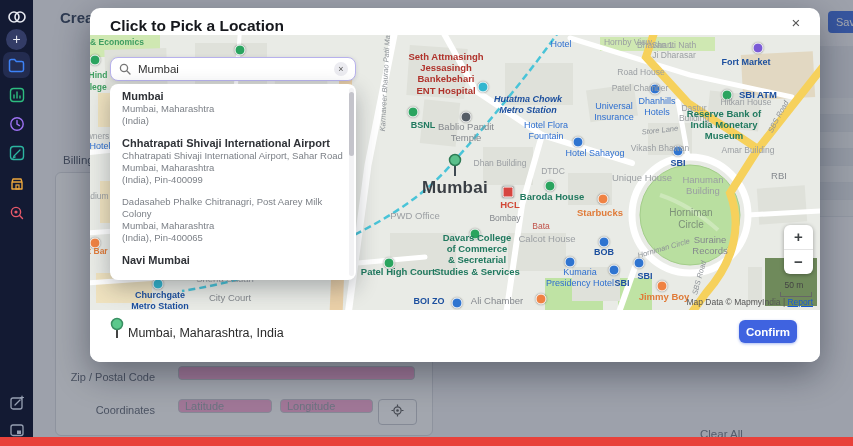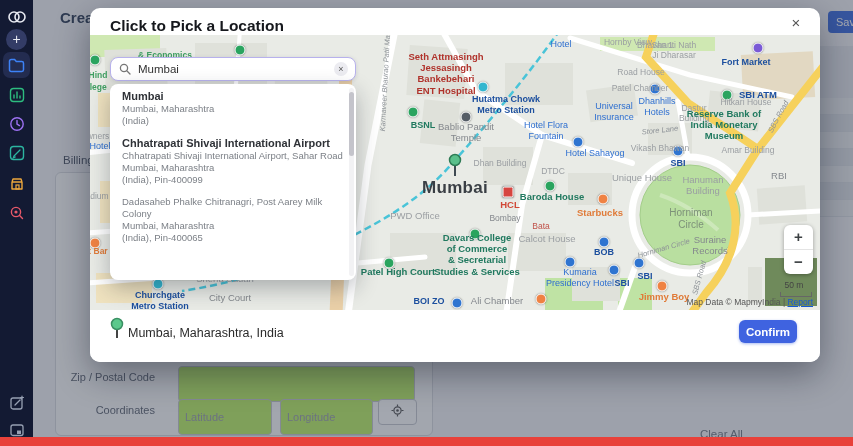--- a/index.html
+++ b/index.html
@@ -19,21 +19,21 @@
   .save-btn{position:absolute;left:795px;top:11px;width:55px;height:22px;background:#3a6be0;color:#fff;
             border:none;border-radius:4px;font-size:11px;overflow:hidden;text-align:left;padding:0 0 0 8px}
   .bg-table{position:absolute;left:672px;top:46px;width:148px}
   .bg-table .hrow{height:52px;background:#e6e8ed}
   .bg-table .row{height:16px;background:#eef0f3;border-bottom:1px solid #dfe2e8}
   .bg-table .row.alt{background:#e0e3e9}
   .panel{position:absolute;left:22px;top:172px;width:376px;height:262px;background:#fdfdfe;
          border:1px solid #d9dbe0;border-radius:6px}
   .billing{position:absolute;left:30px;top:154px;font-size:11.5px;color:#495163;white-space:nowrap}
   .flabel{position:absolute;left:32px;width:90px;text-align:right;font-size:11px;color:#5f6673;white-space:nowrap}
-  .finput{position:absolute;height:36px;border:1px solid #c6c9d0;border-radius:4px;background:#bef264;
+  .finput{position:absolute;height:14px;border:1px solid #c6c9d0;border-radius:4px;background:#f9a8d4;
           font-size:11px;color:#444;padding:0 6px;box-sizing:border-box}
   .finput::placeholder{color:#9aa0ab}
   .pinbtn{position:absolute;left:345px;top:399px;width:37px;height:24px;border:1px solid #c6c9d0;border-radius:4px;
           background:#fff;display:flex;align-items:center;justify-content:center}
   .clear-all{position:absolute;left:667px;top:428px;font-size:11.5px;color:#6f7684}
 
   .overlay{position:absolute;left:33px;top:0;width:820px;height:446px;background:rgba(52,60,78,.45);z-index:10}
   .redbar{position:absolute;left:0;bottom:0;width:853px;height:9px;background:#e8413a;z-index:40}
 
   
@@ -301,40 +301,40 @@
         <div class="poi poi-cyan" style="left: 68px; top: 249px;"></div>
         <div class="poi poi-purple" style="left: 668px; top: 13px;"></div>
         <div class="poi poi-red" style="left: 418px; top: 157px;"></div>
         <div class="poi poi-dark" style="left: 376px; top: 82px;"></div>
         <div class="poi poi-orange" style="left: 513px; top: 164px;"></div>
         <div class="poi poi-orange" style="left: 572px; top: 251px;"></div>
         <div class="poi poi-orange" style="left: 451px; top: 264px;"></div>
         <div class="poi poi-orange" style="left: 5px; top: 208px;"></div>
       </div>
     <div id="map-labels">
-        <div class="ml ml-green" style="left: 27px; top: 20px; margin-left: 48px;">&amp; Economics</div>
+        <div class="ml ml-green" style="left: 27px; top: 7px;">&amp; Economics</div>
         <div class="ml ml-green" style="left: 8px; top: 40px;">Hind</div>
         <div class="ml ml-green" style="left: 7px; top: 52px;">llege</div>
         <div class="ml ml-bld" style="left: 565px; top: 10px;">Bhavan 1</div>
         <div class="ml ml-blue" style="left: 471px; top: 9px;">Hotel</div>
         <div class="ml ml-bld" style="left: 538px; top: 7px;">Hornby View</div>
         <div class="ml ml-bld" style="left: 584px; top: 15px;">Shanti Nath
 Ji Dharasar</div>
         <div class="ml ml-navy" style="left: 656px; top: 27px;">Fort Market</div>
         <div class="ml ml-red" style="left: 356px; top: 38px;">Seth Attmasingh
 Jessasingh
 Bankebehari
 ENT Hospital</div>
         <div class="ml ml-bld" style="left: 551px; top: 37px;">Road House</div>
         <div class="ml ml-bld" style="left: 550px; top: 53px;">Patel Chamber</div>
         <div class="ml ml-bld" style="left: 604px; top: 78px;">Dastur
 Building</div>
         <div class="ml ml-bld" style="left: 656px; top: 67px;">Hitkari House</div>
         <div class="ml ml-blue" style="left: 187px; top: 65px; font-size: 10px;">SCB</div>
-        <div class="ml ml-navy" style="left: 416px; top: 70px;">Hutatma Chowk
+        <div class="ml ml-navy" style="left: 438px; top: 70px; font-style: italic;">Hutatma Chowk
 Metro Station</div>
         <div class="ml ml-blue" style="left: 524px; top: 77px;">Universal
 Insurance</div>
         <div class="ml ml-blue" style="left: 567px; top: 72px;">Dhanhills
 Hotels</div>
         <div class="ml ml-navy" style="left: 668px; top: 60px; font-size: 9.5px;">SBI ATM</div>
         <div class="ml ml-teal" style="left: 634px; top: 90px; font-size: 9.5px;">Reserve Bank of
 India Monetary
 Museum</div>
         <div class="ml ml-teal" style="left: 323px; top: 90px; margin-left: 10px;">BSNL</div>
@@ -417,20 +417,23 @@
           <div class="r-line">Chhatrapati Shivaji International Airport, Sahar Road</div>
           <div class="r-line">Mumbai, Maharashtra</div>
           <div class="r-line">(India), Pin-400099</div>
         </div>
         <div class="result-item">
           <div class="r-line">Dadasaheb Phalke Chitranagri, Post Aarey Milk</div>
           <div class="r-line">Colony</div>
           <div class="r-line">Mumbai, Maharashtra</div>
           <div class="r-line">(India), Pin-400065</div>
         </div>
+        <div class="result-item">
+          <div class="r-title">Navi Mumbai</div>
+        </div>
       </div>
     <div class="sb-track"></div>
     <div class="sb-thumb"></div>
   </div>
 
   <div class="zoomctl">
     <div class="zbtn">+</div>
     <div class="zbtn">−</div>
   </div>
   <div class="scale">50 m</div>

